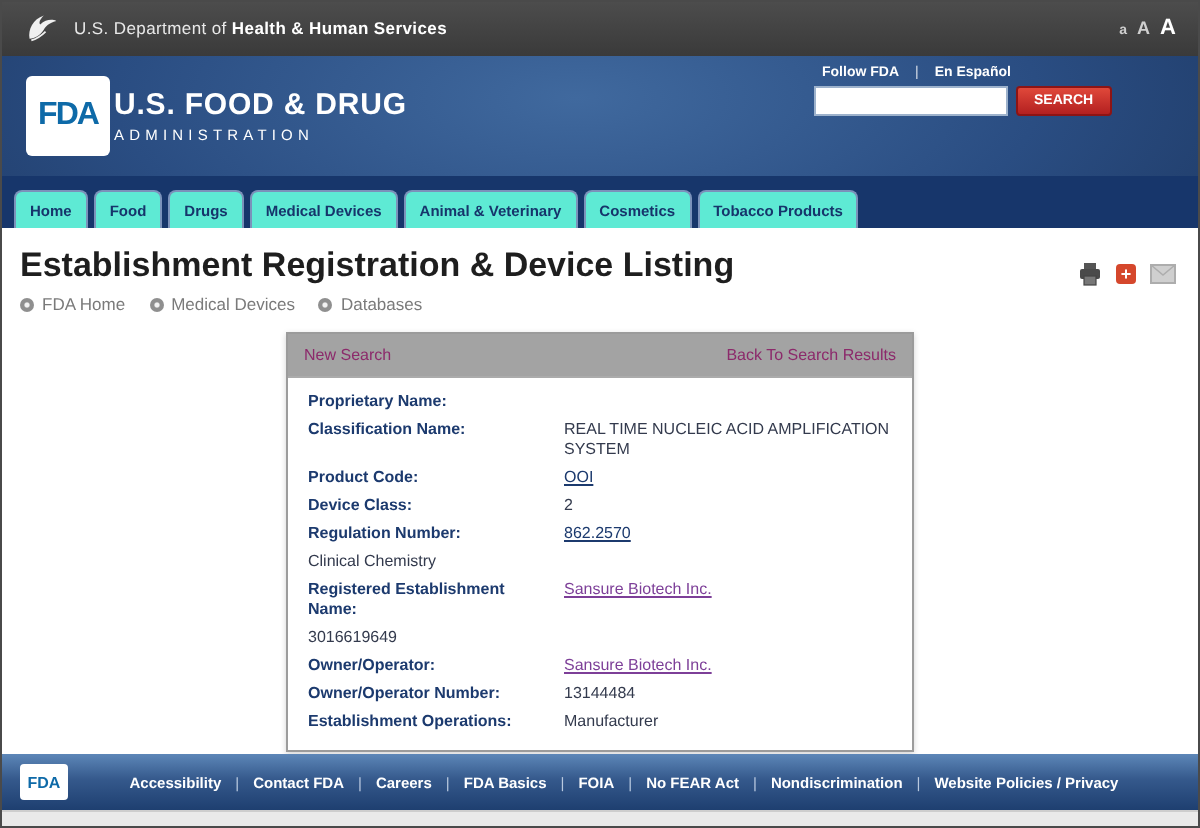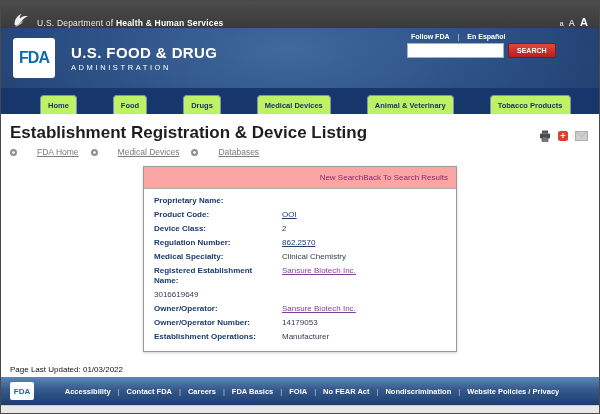--- a/index.html
+++ b/index.html
@@ -6,56 +6,56 @@
   html,body { width:600px; height:414px; }
   body {
     font-family:"Liberation Sans", sans-serif;
     background:#ffffff;
     position:relative;
     overflow:hidden;
   }
   .frame { position:absolute; inset:0; border:1px solid #4a4a4a; pointer-events:none; z-index:50; }
 
   
-  .hhs-bar { height:28px; background:linear-gradient(#4d4d4d,#3a3a3a); display:flex; align-items:flex-end; padding:0 12px; color:#e9e9e9; }
+  .hhs-bar { height:28px; background:linear-gradient(#4d4d4d,#3a3a3a); display:flex; align-items:center; padding:0 12px; color:#e9e9e9; }
   .hhs-eagle { width:18px; height:16px; margin-right:7px; flex:none; }
   .hhs-text { font-size:8.5px; letter-spacing:.2px; }
   .hhs-text b { color:#ffffff; }
   .font-sizes { margin-left:auto; display:flex; align-items:baseline; gap:5px; color:#cfcfcf; font-weight:bold; }
   .fs-0 { font-size:7px; } .fs-1 { font-size:9px; } .fs-2 { font-size:11px; color:#fff; }
 
   
   .masthead { height:60px; background:radial-gradient(ellipse 420px 160px at 48% 35%, #40699e 0%, #2a4d82 55%, #1c3660 100%); position:relative; display:flex; align-items:center; padding-left:13px; }
   .fda-logo { width:42px; height:40px; background:#fff; border-radius:3px; display:flex; align-items:center; justify-content:center; color:#0e6aa8; font-weight:bold; font-size:16px; letter-spacing:-1px; }
-  .masthead-title { margin-left:16px; color:#fff; }
+  .masthead-title { margin-left:2px; color:#fff; }
   .mh-line1 { font-size:15px; font-weight:bold; letter-spacing:.4px; }
   .mh-line2 { font-size:7.5px; letter-spacing:2.6px; margin-top:2px; }
   .masthead-right { position:absolute; left:407px; top:5px; width:140px; }
   .follow-row { color:#fff; font-size:7px; font-weight:bold; display:flex; gap:8px; margin:0 0 3px 4px; }
   .follow-sep { font-weight:normal; opacity:.8; }
   .search-row { display:flex; align-items:center; gap:4px; }
   .search-input { width:97px; height:15px; border:1px solid #9db2cc; background:#fff; font-size:8px; padding:0 3px; }
   .search-btn { height:15px; background:linear-gradient(#e0483a,#b32020); border:1px solid #8d1414; border-radius:2px; color:#fff; font-size:7px; font-weight:bold; padding:0 8px; font-family:inherit; }
 
   
   .navbar { height:26px; background:#17366b; display:flex; align-items:flex-end; padding-left:7px; gap:3px; }
-  .tab { background:#bef264; border:1px solid #7b92ba; border-bottom:none; border-radius:4px 4px 0 0; color:#16356b; font-weight:bold; font-size:7.5px; padding:5px 7px 4px; white-space:nowrap;margin-left:33px; }
-
-  
-  .title-row { display:flex; align-items:flex-start; padding:9px 12px 0 10px; }
+  .tab { background:#5eead4; border:1px solid #7b92ba; border-bottom:none; border-radius:4px 4px 0 0; color:#16356b; font-weight:bold; font-size:7.5px; padding:5px 7px 4px; white-space:nowrap; }
+
+  
+  .title-row { display:flex; align-items:flex-end; padding:9px 12px 0 10px; }
   .page-title { font-size:17px; font-weight:bold; color:#1e1e1e; }
   .title-icons { margin-left:auto; display:flex; gap:7px; margin-top:7px; align-items:center; }
   .share-box { width:10px; height:10px; background:#d5472c; border-radius:2px; color:#fff; font-size:9px; font-weight:bold; line-height:10px; text-align:center; }
   .breadcrumb { display:flex; gap:12px; padding:4px 10px 5px; font-size:8.5px; color:#7a7a7a; align-items:center; }
-  .crumb { display:flex; align-items:center; gap:20px;text-decoration:underline; }
+  .crumb { display:flex; align-items:center; gap:4px; }
   .crumb-icon { width:7px; height:7px; border-radius:50%; background:radial-gradient(circle, #f2f2f2 0 1px, #8f8f8f 1.6px); flex:none; }
 
   
   .result-box { width:314px; margin:4px auto 0; border:1px solid #9b9b9b; background:#fff; box-shadow:0 1px 3px rgba(0,0,0,.18); }
-  .result-head { display:flex; justify-content:flex-end; background:#fca5a5; border-bottom:1px solid #ababab; padding:6px 8px; font-size:8px; }
+  .result-head { display:flex; justify-content:space-between; background:#a3a3a3; border-bottom:1px solid #ababab; padding:6px 8px; font-size:8px; }
   .result-head a { color:#8c2a6b; text-decoration:none; }
   .rows { padding:5px 0 7px; }
   .row { display:flex; padding:2px 6px 2px 10px; font-size:8px; line-height:10px; }
   .row .lbl { width:128px; flex:none; font-weight:bold; color:#1c3a6e; padding-right:6px; }
   .row .val { color:#333a4d; }
   a.link-blue { color:#1c3a6e; text-decoration:underline;text-align:center; }
   a.link-purple { color:#7d3f98; text-decoration:underline; }
 
   
   .page-foot { padding:12px 10px 0; font-size:8px; line-height:11px; color:#141414; }
@@ -105,20 +105,21 @@
     </div>
   </div>
 </div>
 
 <div class="navbar" id="nav-tabs">
     <div class="tab">Home</div>
     <div class="tab">Food</div>
     <div class="tab">Drugs</div>
     <div class="tab">Medical Devices</div>
     <div class="tab">Animal &amp; Veterinary</div>
+    <div class="tab">Cosmetics</div>
     <div class="tab">Tobacco Products</div>
   </div>
 
 <div class="title-row">
   <h1 class="page-title">Establishment Registration &amp; Device Listing</h1>
   <div class="title-icons">
     <svg width="12" height="12" viewBox="0 0 12 12">
       <rect x="3" y="0.5" width="6" height="3" fill="#555"></rect>
       <rect x="1" y="3.5" width="10" height="5" rx="1" fill="#4a4a4a"></rect>
       <rect x="3" y="7" width="6" height="4.5" fill="#777" stroke="#444" stroke-width="0.6"></rect>
@@ -148,49 +149,52 @@
 <div class="result-box">
   <div class="result-head">
     <a href="#">New Search</a>
     <a href="#">Back To Search Results</a>
   </div>
   <div class="rows" id="rows">
       <div class="row">
         <div class="lbl">Proprietary Name:</div>
       </div>
       <div class="row">
+        <div class="lbl">Classification Name:</div>
+        <div class="val">REAL TIME NUCLEIC ACID AMPLIFICATION SYSTEM</div>
+      </div>
+      <div class="row">
         <div class="lbl">Product Code:</div>
         <div class="val"><a class="link-blue" href="#">OOI</a></div>
       </div>
       <div class="row">
         <div class="lbl">Device Class:</div>
         <div class="val">2</div>
       </div>
       <div class="row">
         <div class="lbl">Regulation Number:</div>
         <div class="val"><a class="link-blue" href="#">862.2570</a></div>
       </div>
       <div class="row">
-        <div class="lbl">Medical Specialty:</div>
         <div class="val">Clinical Chemistry</div>
       </div>
       <div class="row">
         <div class="lbl">Registered Establishment Name:</div>
         <div class="val"><a class="link-purple" href="#">Sansure Biotech Inc.</a></div>
       </div>
       <div class="row">
         <div class="val">3016619649</div>
       </div>
       <div class="row">
         <div class="lbl">Owner/Operator:</div>
         <div class="val"><a class="link-purple" href="#">Sansure Biotech Inc.</a></div>
       </div>
       <div class="row">
         <div class="lbl">Owner/Operator Number:</div>
-        <div class="val">14179053</div>
+        <div class="val">13144484</div>
       </div>
       <div class="row">
         <div class="lbl">Establishment Operations:</div>
         <div class="val">Manufacturer</div>
       </div>
     </div>
 </div>
 
 <div class="page-foot">
   <div>Page Last Updated: 01/03/2022</div>

